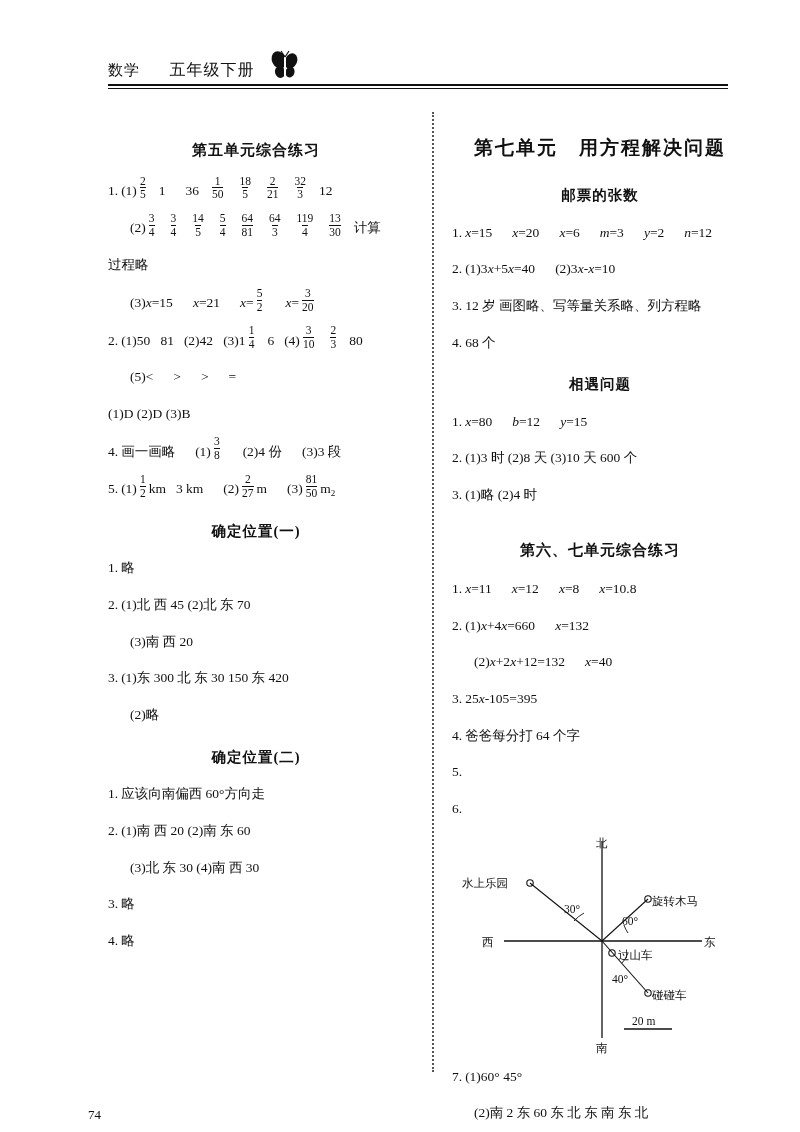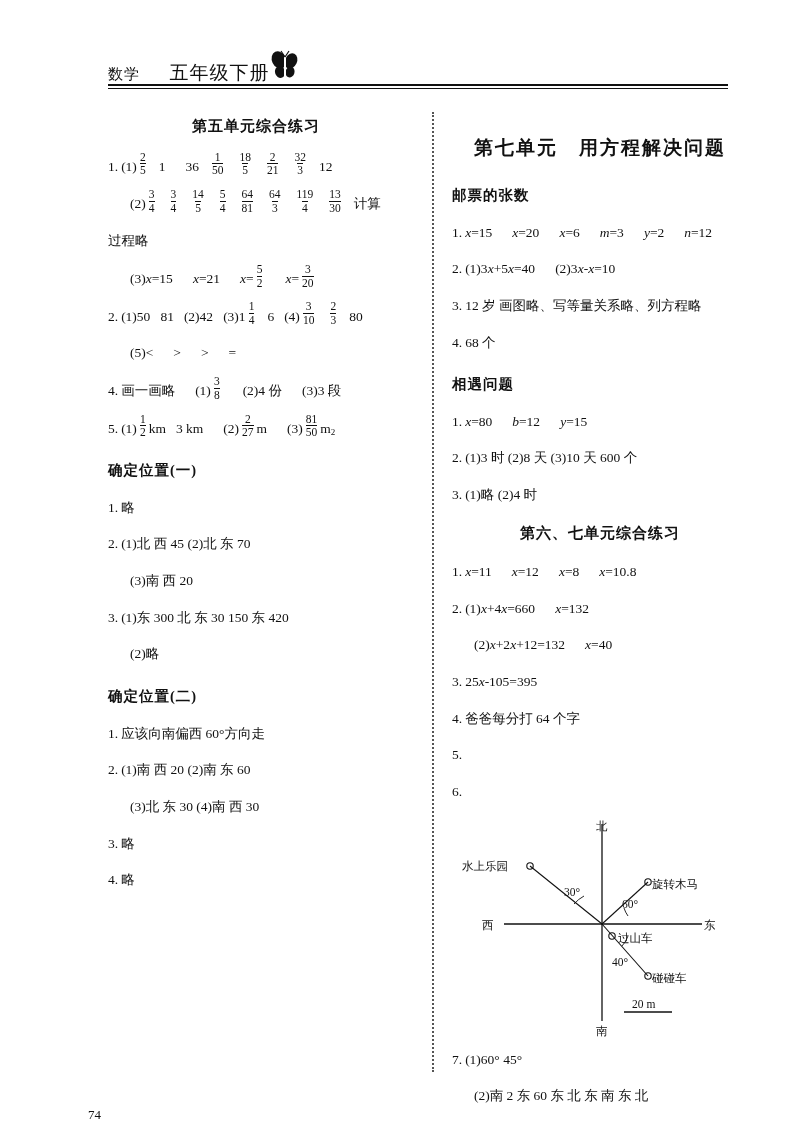--- a/index.html
+++ b/index.html
@@ -17,21 +17,21 @@
   }
   
   .header{
     position:absolute;top:46px;left:108px;width:620px;height:46px;
   }
   .hdr-text{
     font-size:15px;letter-spacing:1px;
     position:absolute;left:0;top:14px;
     white-space:nowrap;
   }
-  .hdr-sub{ font-size:19px; }
+  .hdr-sub{ font-size:16px; }
   .hdr-mark{
     position:absolute;left:160px;top:2px;
     width:34px;height:34px;
   }
   .hdr-rule{
     position:absolute;left:0;top:38px;width:620px;height:2px;background:#111;
   }
   .hdr-rule.thin{top:42px;height:1px;}
   
   .col{
@@ -52,23 +52,24 @@
     font-weight:bold;
     letter-spacing:2px;
     margin:22px 0 16px 0;
     font-family:"Liberation Serif", serif;
   }
   .sec-title{
     text-align:center;
     font-size:15px;
     font-weight:bold;
     letter-spacing:1px;
-    margin:4px 0 12px 0;
+    margin:28px 0 12px 0;
   }
   .sub-title{
+    text-align:center;
     font-size:14.5px;
     font-weight:bold;
     letter-spacing:1px;
     margin:16px 0 10px 0;
   }
   
   .ans{
     margin:0 0 11px 0;
     display:flex;
     align-items:flex-end;
@@ -232,20 +233,21 @@
           <span>3</span>
           <span class="den">10</span>
         </span><span class="sp"></span>
       <span class="frac">
           <span>2</span>
           <span class="den">3</span>
         </span><span class="sp"></span>80
     </div>
     <div class="ans indent">(5)&lt;<span class="sp2"></span>&gt;<span class="sp2"></span>&gt;<span class="sp2"></span>=</div>
 
+    <div class="ans">(1)D  (2)D  (3)B</div>
 
     <div class="ans">
       <span class="num">4.</span>画一画略<span class="sp2"></span>(1)
       <span class="frac">
           <span>3</span>
           <span class="den">8</span>
         </span><span class="sp2"></span>(2)4 份<span class="sp2"></span>(3)3 段
     </div>
 
     <div class="ans">

